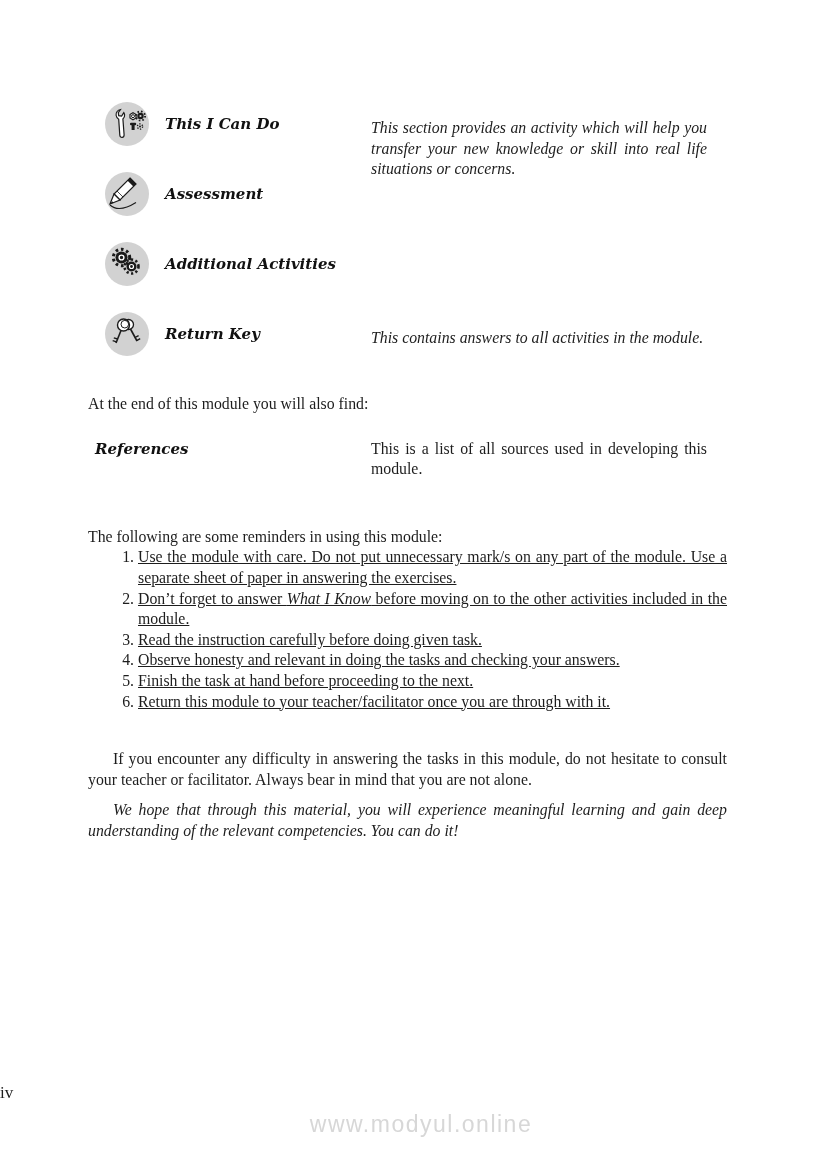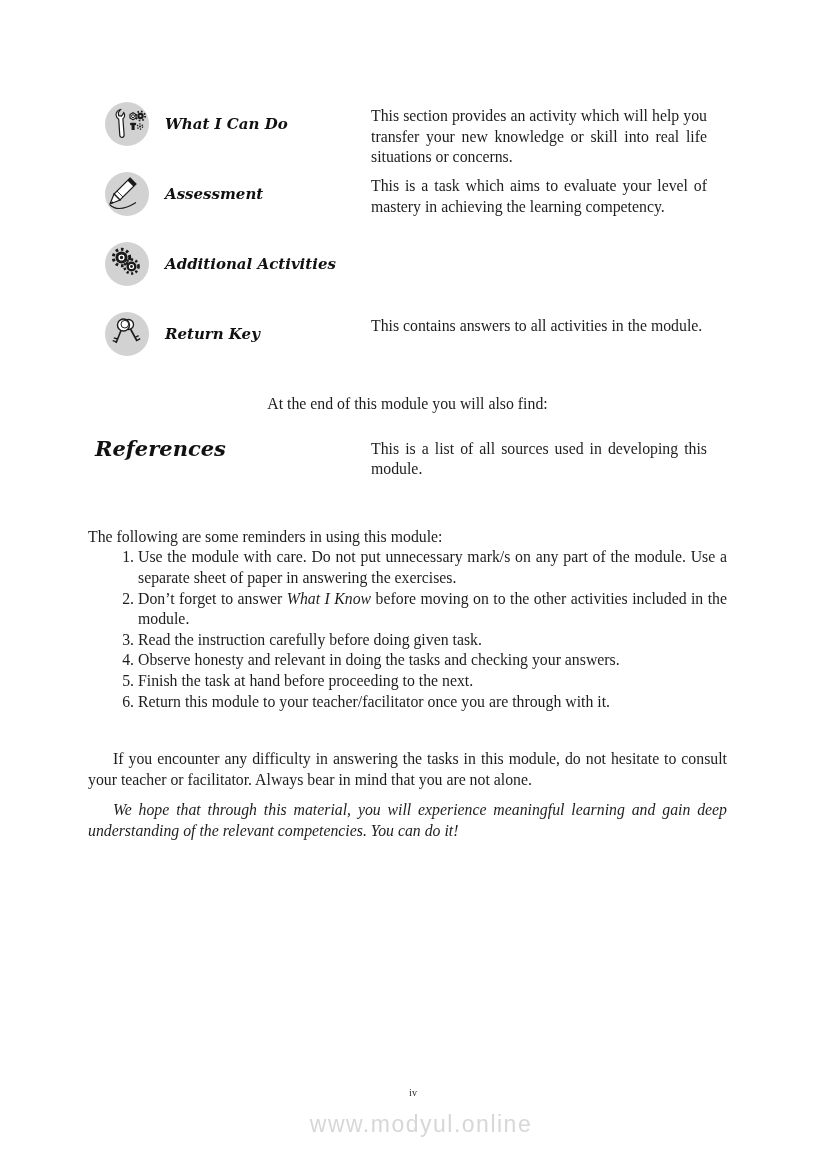--- a/index.html
+++ b/index.html
@@ -22,40 +22,40 @@
     width:44px; height:44px; border-radius:50%;
     background:#d2d2d2;
     display:flex; align-items:center; justify-content:center;
   }
   .row-label {
     font-family:"DejaVu Serif",serif;
     font-weight:bold; font-style:italic;
     font-size:15px; line-height:18px;
     padding-top:13px; color:#111;
   }
-  .row-desc { margin:4px 0 0; text-align:justify; }
+  .row-desc { margin:16px 0 0; text-align:justify;font-style:italic; }
 
-  .also-intro { margin:12px 0 0;text-align:center; }
+  .also-intro { margin:12px 0 0; }
 
   .references-row { display:grid; grid-template-columns:283px 336px; margin-top:24px; align-items:start; }
   .ref-label {
     font-family:"DejaVu Serif",serif;
     font-weight:bold; font-style:italic;
-    font-size:21px; padding-left:7px; color:#111;
+    font-size:15px; padding-left:7px; color:#111;
   }
   .ref-desc { margin:0; text-align:justify; }
 
   .reminders-intro { margin:47px 0 0; }
   ol.reminders-list { margin:0; padding-left:50px; }
-  ol.reminders-list li { text-align:justify; }
+  ol.reminders-list li { text-align:justify;text-decoration:underline; }
 
   .closing-1 { margin:37px 0 0; text-indent:25px; text-align:justify; }
   .closing-2 { margin:10px 0 0; text-indent:25px; text-align:justify;font-style:italic; }
 
-  .page-number { position:absolute; top:1083px; left:0; width:100%; text-align:center; font-size:10px; }
+  .page-number { position:absolute; top:1083px; left:0; width:100%; text-align:left; font-size:17px; }
   .watermark {
     position:absolute; top:1114px; left:0; width:100%;
     text-align:center;
     font-family:"Liberation Sans",sans-serif;
     font-size:23px; letter-spacing:1.5px;
     color:#d7d7d7;
     padding-left:8px;
   }
   svg { display:block; }
 </style>
@@ -75,39 +75,38 @@
             <circle cx="35.5" cy="14" r="3.2" fill="#1b1b1b"></circle>
             <circle cx="35.5" cy="14" r="4.6" fill="none" stroke="#1b1b1b" stroke-width="1.8" stroke-dasharray="1.6 2"></circle>
             <circle cx="35.5" cy="14" r="1.1" fill="#d2d2d2"></circle>
             <rect x="26.6" y="22" width="3" height="6" fill="#1b1b1b"></rect>
             <rect x="25" y="20.8" width="6.2" height="2.4" rx="1" fill="#1b1b1b"></rect>
             <circle cx="35" cy="24.5" r="2.6" fill="none" stroke="#1b1b1b" stroke-width="1.4" stroke-dasharray="1.3 1.5"></circle>
             <circle cx="35" cy="24.5" r="1" fill="#1b1b1b"></circle>
           </svg>
         </div>
       </div>
-      <div class="row-label">What I Can Do</div>
+      <div class="row-label">This I Can Do</div>
       <p class="row-desc">This section provides an activity which will help you transfer your new knowledge or skill into real life situations or concerns.</p>
     </div>
 
     <div class="legend-row">
       <div class="icon-cell">
         <div class="icon-circle">
           <svg width="44" height="44" viewBox="0 0 44 44">
             <polygon points="25,6 31,12 15,28 9,22" fill="#ffffff" stroke="#1b1b1b" stroke-width="1.2"></polygon>
             <polygon points="25,6 31,12 28.4,14.6 22.4,8.6" fill="#1b1b1b"></polygon>
             <polygon points="9,22 15,28 5,32" fill="#ffffff" stroke="#1b1b1b" stroke-width="1.2"></polygon>
             <polygon points="7.2,29.3 5,32 8.6,30.7" fill="#1b1b1b"></polygon>
             <line x1="12" y1="19" x2="18" y2="25" stroke="#1b1b1b" stroke-width="0.8"></line>
             <path d="M5 33c6 5.5 14 5 26-2.5" fill="none" stroke="#1b1b1b" stroke-width="1.1"></path>
           </svg>
         </div>
       </div>
       <div class="row-label">Assessment</div>
-      <p class="row-desc">This is a task which aims to evaluate your level of mastery in achieving the learning competency.</p>
     </div>
 
     <div class="legend-row">
       <div class="icon-cell">
         <div class="icon-circle">
           <svg width="44" height="44" viewBox="0 0 44 44">
             <circle cx="16.5" cy="15.5" r="6" fill="#1b1b1b"></circle>
             <circle cx="16.5" cy="15.5" r="8.2" fill="none" stroke="#1b1b1b" stroke-width="3" stroke-dasharray="2.6 2.8"></circle>
             <circle cx="16.5" cy="15.5" r="2.4" fill="none" stroke="#ffffff" stroke-width="1.4"></circle>
             <circle cx="26.5" cy="24.5" r="5" fill="#1b1b1b"></circle>

